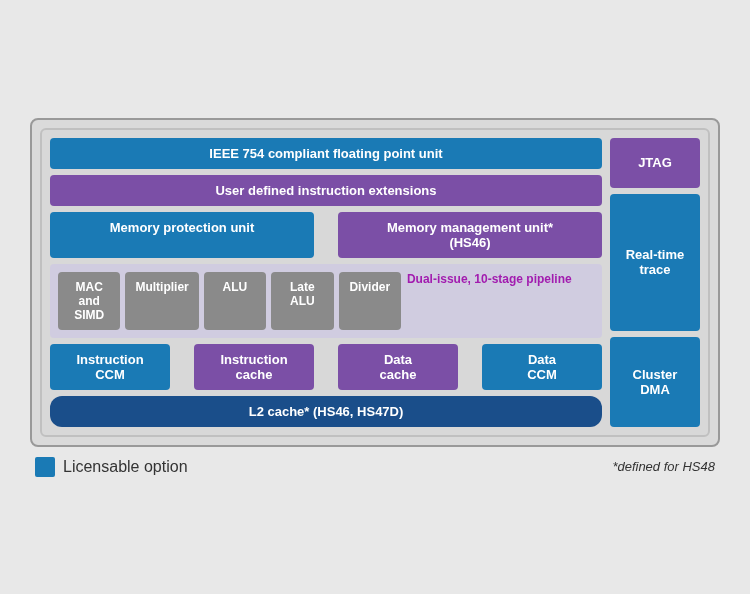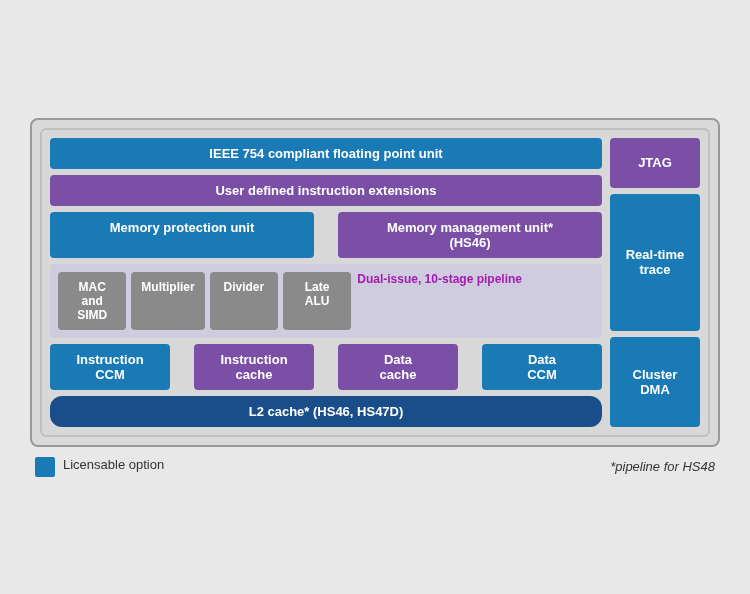--- a/index.html
+++ b/index.html
@@ -154,22 +154,23 @@
       display: flex;
       flex-direction: row;
       align-items: center;
       margin-top: 10px;
       padding: 0 5px;
       justify-content: space-between;
     }
 
     .legend-left {
       display: flex;
+      align-items: center;
       gap: 8px;
-      font-size: 13px;
+      font-size: 16px;
       color: #333;
     }
 
     .legend-box {
       width: 20px;
       height: 20px;
       background: #1a7ab5;
       border-radius: 2px;
     }
 
@@ -207,22 +208,23 @@
           </div>
         </div>
 
         <div class="pipeline-box">
           <div class="pipeline-inner">
             <div class="block-gray">
               <span style="white-space:pre-line;">MAC and
 SIMD</span>
             </div>
             <div class="block-gray">Multiplier</div>
+            <div class="block-gray">ALU</div>
+            <div class="block-gray">Late ALU</div>
             <div class="block-gray">Divider</div>
-            <div class="block-gray">Late ALU</div>
           </div>
           <div class="pipeline-label">Dual-issue, 10-stage pipeline</div>
         </div>
 
         <div class="row">
           <div class="block-blue" style="flex:1;">
             <span style="white-space:pre-line;">Instruction
 CCM</span>
           </div>
           <div class="block-purple" style="flex:1;">
@@ -259,15 +261,15 @@
       </div>
 
     </div>
   </div>
 
   <div class="legend-row">
     <div class="legend-left">
       <div class="legend-box"></div>
       <span>Licensable option</span>
     </div>
-    <div class="legend-right">*pipeline for HS48</div>
+    <div class="legend-right">*defined for HS48</div>
   </div>
 </div>
 
 </body></html>

